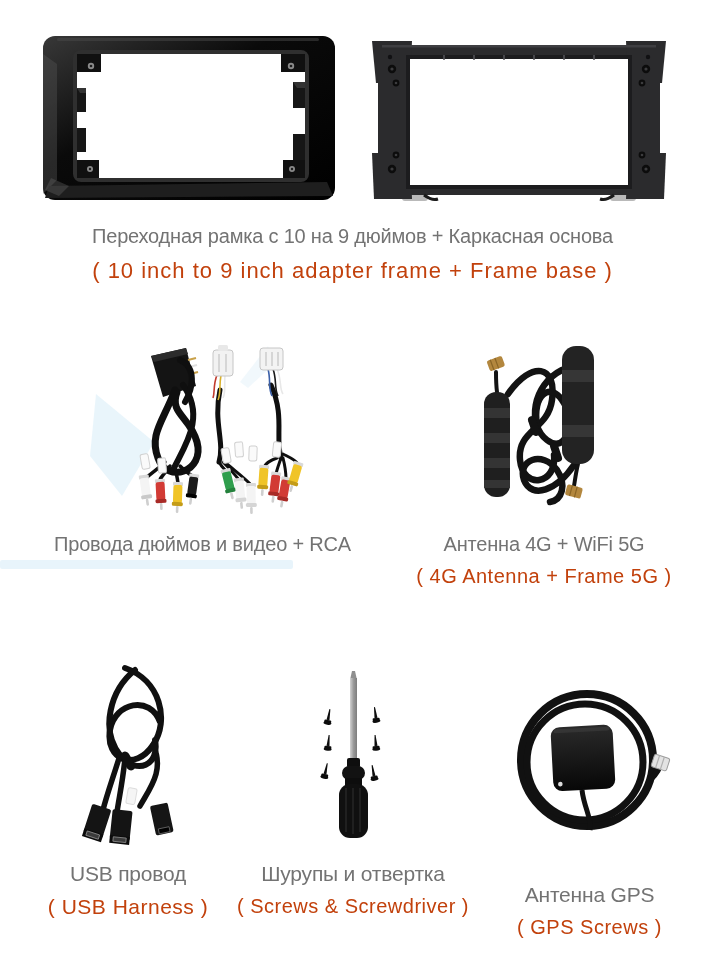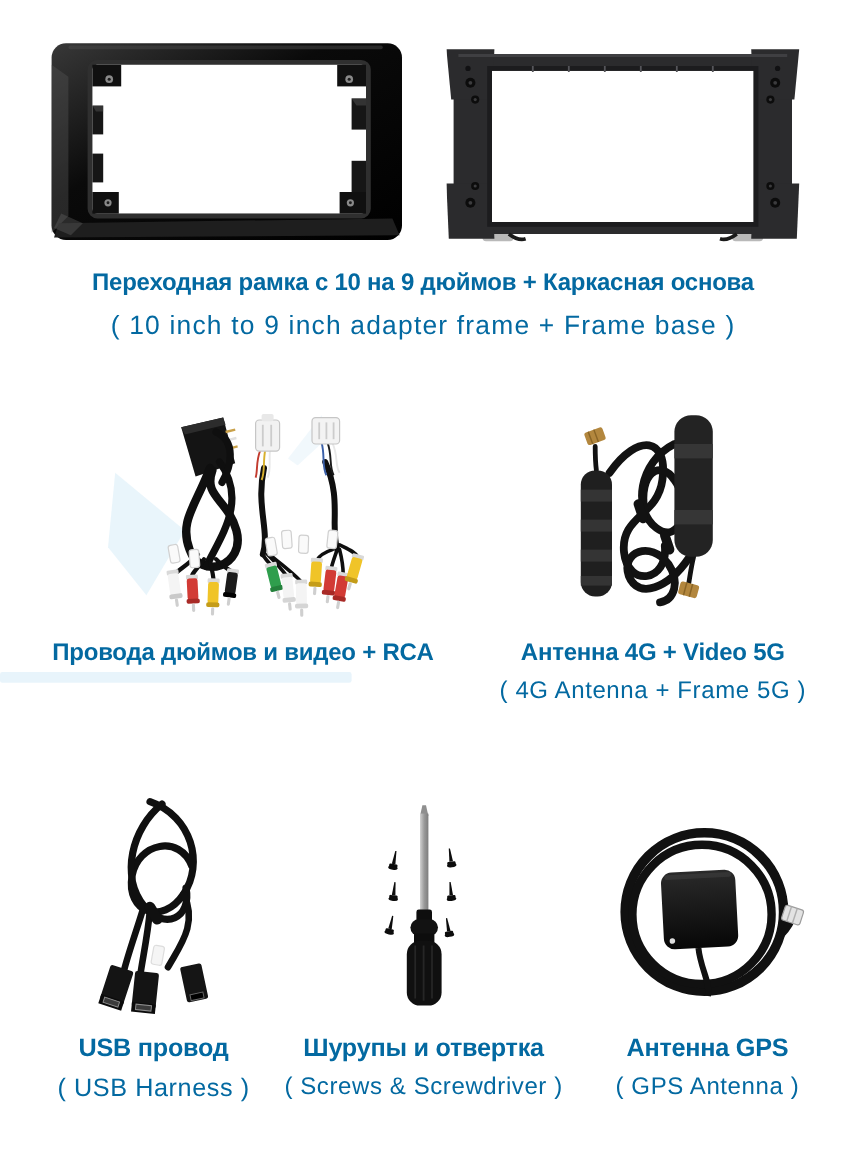--- a/index.html
+++ b/index.html
@@ -3,34 +3,34 @@
 <meta charset="utf-8">
 <style>
   * { margin:0; padding:0; box-sizing:border-box; }
   html,body { background:#ffffff; }
   body { font-family:"Liberation Sans", sans-serif; }
   .stage { position:relative; width:705px; height:970px; background:#ffffff; overflow:hidden; }
   .photo { position:absolute; }
   .wm { position:absolute; }
   .wm-strip { left:0; top:560px; width:293px; height:9px; background:#d9edf8; opacity:.6; border-radius:2px; }
   .caption { position:absolute; text-align:center; }
-  .cap-ru { font-weight:700; color:#0369a1; font-size:20px; letter-spacing:-0.2px; line-height:1.25; }
-  .cap-en { font-weight:400; color:#0369a1; font-size:21px; letter-spacing:.5px; line-height:1.3; margin-top:6px; }
+  .cap-ru { font-weight:400; color:#737373; font-size:20px; letter-spacing:-0.2px; line-height:1.25; }
+  .cap-en { font-weight:400; color:#c2410c; font-size:21px; letter-spacing:.5px; line-height:1.3; margin-top:6px; }
   .caption-frames { left:0; top:224px; width:705px; }
   .caption-frames .cap-en { font-size:22px; letter-spacing:1px; margin-top:8px; }
   .caption-harness { left:15px; top:532px; width:375px; }
   .caption-antenna { left:398px; top:532px; width:292px; }
   .caption-antenna .cap-en { font-size:20px; }
   .caption-usb { left:22px; top:861px; width:212px; }
   .caption-usb .cap-ru { font-size:21px; }
   .caption-screws { left:220px; top:861px; width:266px; }
   .caption-screws .cap-ru { font-size:21px; }
   .caption-screws .cap-en { font-size:20px; }
   .caption-gps { left:487px; top:861px; width:205px; }
-  .caption-gps .cap-ru { font-size:21px; }
+  .caption-gps .cap-ru { font-size:21px;margin-top:21px; }
   .caption-gps .cap-en { font-size:20px; }
 </style>
 </head>
 <body>
 
 <div class="stage">
 
   <div class="wm wm-strip"></div>
   <svg class="wm" style="left:88px; top:390px;" width="80" height="110" viewBox="0 0 80 110">
     <polygon points="8,4 66,52 34,106 2,66" fill="#d7ecf7" opacity="0.55"></polygon>
@@ -286,21 +286,21 @@
       <line x1="109" y1="156" x2="109" y2="167" stroke="#8a6526" stroke-width="1.2"></line>
       <line x1="114" y1="156" x2="114" y2="167" stroke="#8a6526" stroke-width="1.2"></line>
     </g>
   </svg>
 
   <div class="caption caption-harness">
     <div class="cap-ru">Провода дюймов и видео + RCA</div>
   </div>
 
   <div class="caption caption-antenna">
-    <div class="cap-ru">Антенна 4G + Video 5G</div>
+    <div class="cap-ru">Антенна 4G + WiFi 5G</div>
     <div class="cap-en">( 4G Antenna + Frame 5G )</div>
   </div>
 
   <svg class="photo" style="left:65px; top:660px;" width="155" height="190" viewBox="0 0 155 190">
     <g stroke="#101010" fill="none" stroke-linecap="round">
       <path d="M60,8 C95,20 105,60 88,85 C70,112 40,100 45,70 C50,42 85,35 95,62" stroke-width="6"></path>
       <path d="M70,10 C45,30 35,70 55,95 C72,116 95,105 90,80" stroke-width="6"></path>
       <path d="M88,85 C100,110 85,128 75,146" stroke-width="5.5"></path>
       <path d="M55,95 C48,118 42,134 38,150" stroke-width="5.5"></path>
       <path d="M60,98 C58,120 54,138 52,152" stroke-width="5.5"></path>
@@ -406,16 +406,16 @@
     <div class="cap-en">( USB Harness )</div>
   </div>
 
   <div class="caption caption-screws">
     <div class="cap-ru">Шурупы и отвертка</div>
     <div class="cap-en">( Screws &amp; Screwdriver )</div>
   </div>
 
   <div class="caption caption-gps">
     <div class="cap-ru">Антенна GPS</div>
-    <div class="cap-en">( GPS Antenna )</div>
+    <div class="cap-en">( GPS Screws )</div>
   </div>
 
 </div>
 
 </body></html>

